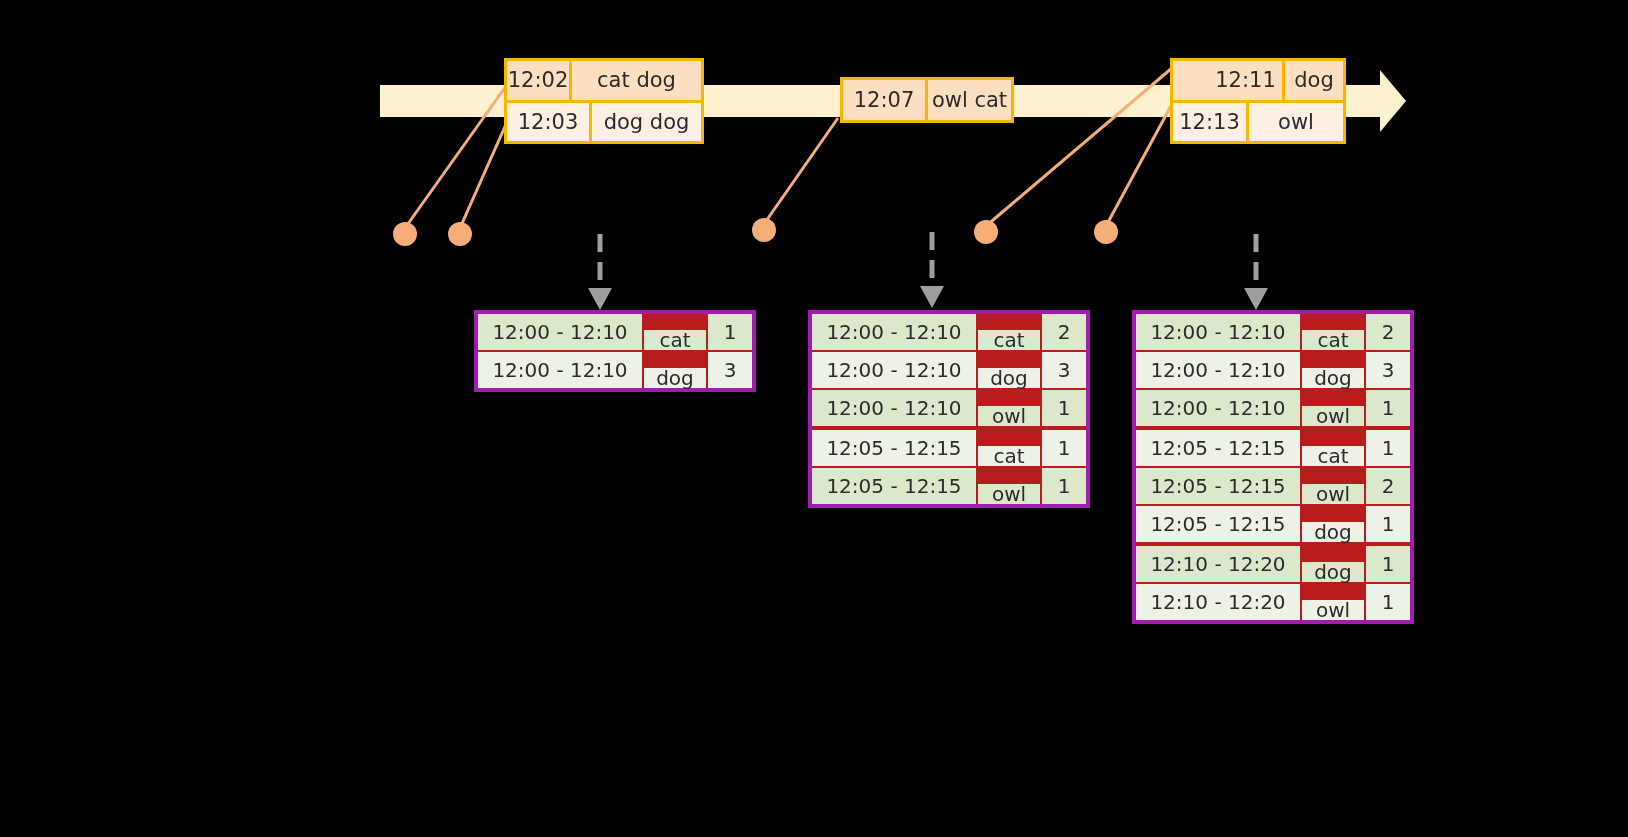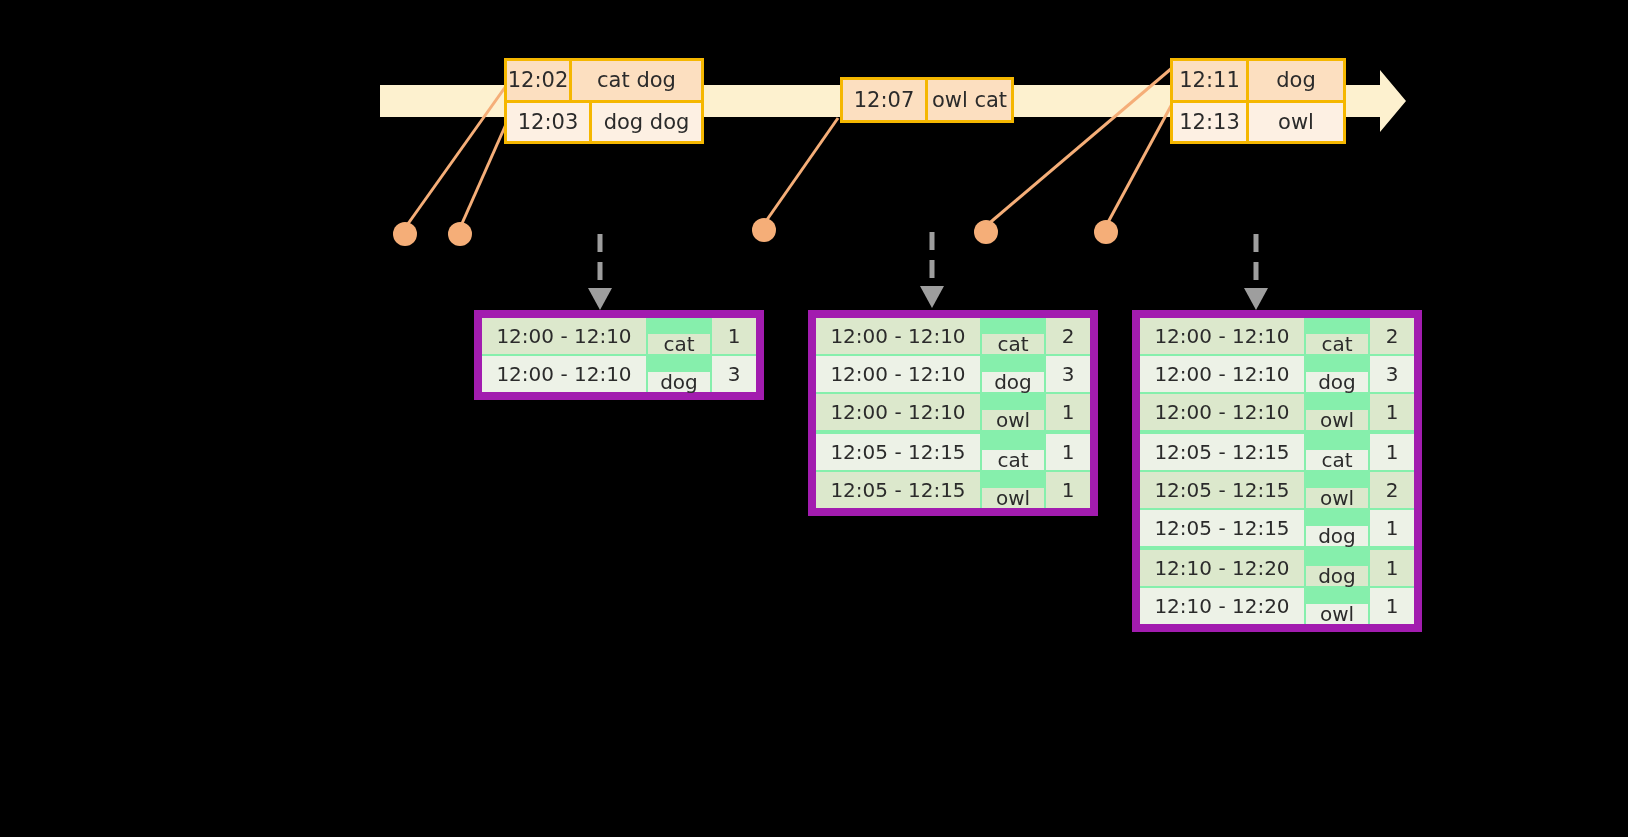--- a/index.html
+++ b/index.html
@@ -77,23 +77,23 @@
     position: absolute;
     width: 24px;
     height: 24px;
     border-radius: 50%;
     background: #F5AE78;
   }
 
   
   .result-table {
     position: absolute;
-    border: 8px solid #a21caf;
-    box-sizing: border-box;
-    background: #86efac;
+    border: 4px solid #a21caf;
+    box-sizing: border-box;
+    background: #b91c1c;
     display: flex;
     flex-direction: column;
     gap: 2px;
   }
   .res-row {
     display: flex;
     gap: 2px;
     height: 36px;
     box-sizing: border-box;
   }
@@ -156,21 +156,21 @@
 
   <div class="event-box" style="left:840px; top:77px; width:174px; height:46px;">
     <div class="event-row shade-a">
       <div class="event-time" style="width:85px;">12:07</div>
       <div class="event-text">owl cat</div>
     </div>
   </div>
 
   <div class="event-box" style="left:1170px; top:58px; width:176px; height:86px;">
     <div class="event-row shade-a">
-      <div class="event-time" style="width:76px;">12:11</div>
+      <div class="event-time" style="width:76px;margin-left:36px;">12:11</div>
       <div class="event-text">dog</div>
     </div>
     <div class="event-row shade-b">
       <div class="event-time" style="width:76px;">12:13</div>
       <div class="event-text">owl</div>
     </div>
   </div>
 
   <div class="dot" style="left:393px; top:222px;"></div>
   <div class="dot" style="left:448px; top:222px;"></div>

